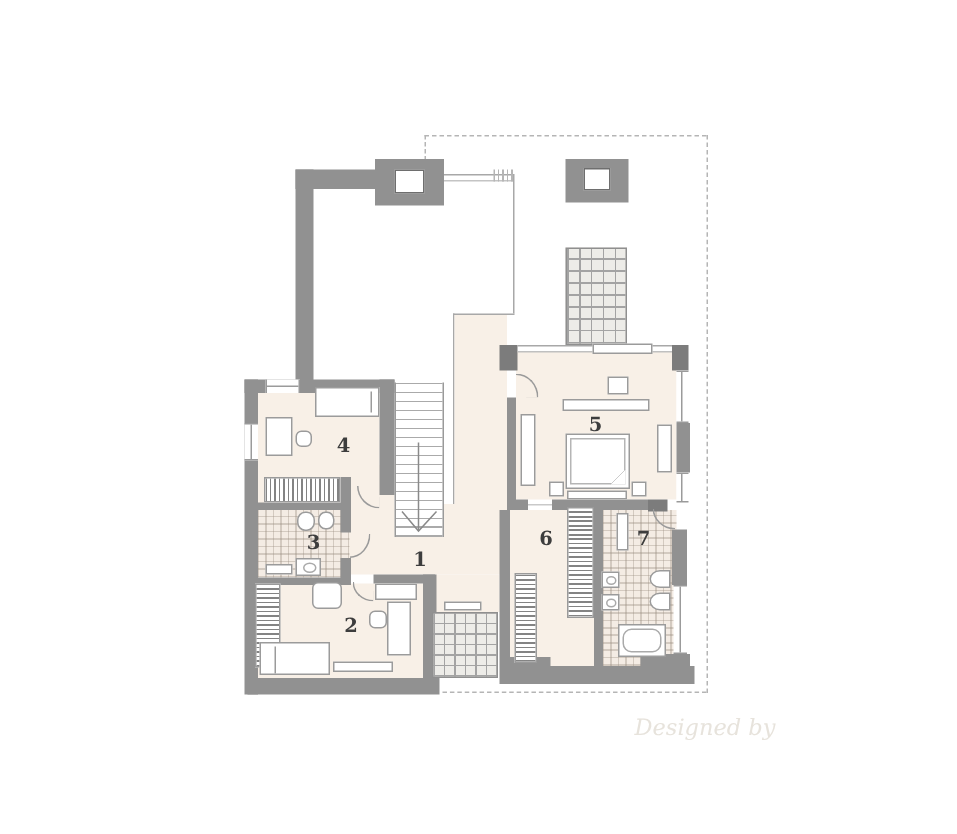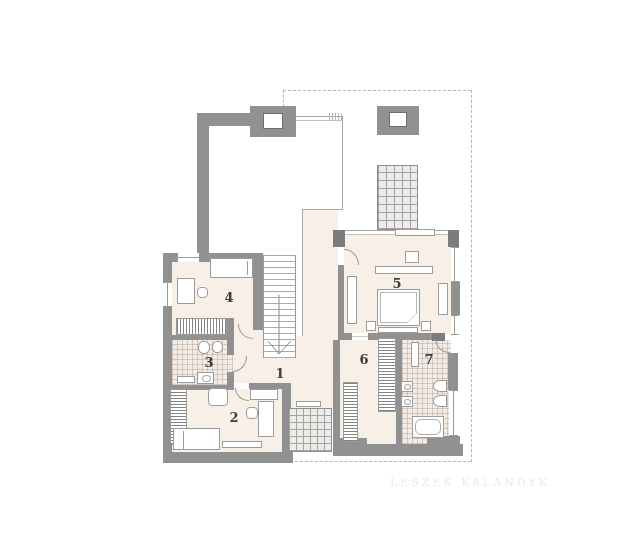--- a/index.html
+++ b/index.html
@@ -194,16 +194,16 @@
 
   <div class="roomnum" style="left:272px;top:366px;">1</div>
   <div class="roomnum" style="left:226px;top:410px;">2</div>
   <div class="roomnum" style="left:201px;top:355px;">3</div>
   <div class="roomnum" style="left:221px;top:290px;">4</div>
   <div class="roomnum" style="left:389px;top:276px;">5</div>
   <div class="roomnum" style="left:356px;top:352px;">6</div>
   <div class="roomnum" style="left:421px;top:352px;">7</div>
 
   <div class="wm">
-    <div class="l2">LESZEK KALANDYK</div>
+    <div class="l1">Designed by</div>
   </div>
 
 </div>
 
 </body></html>

